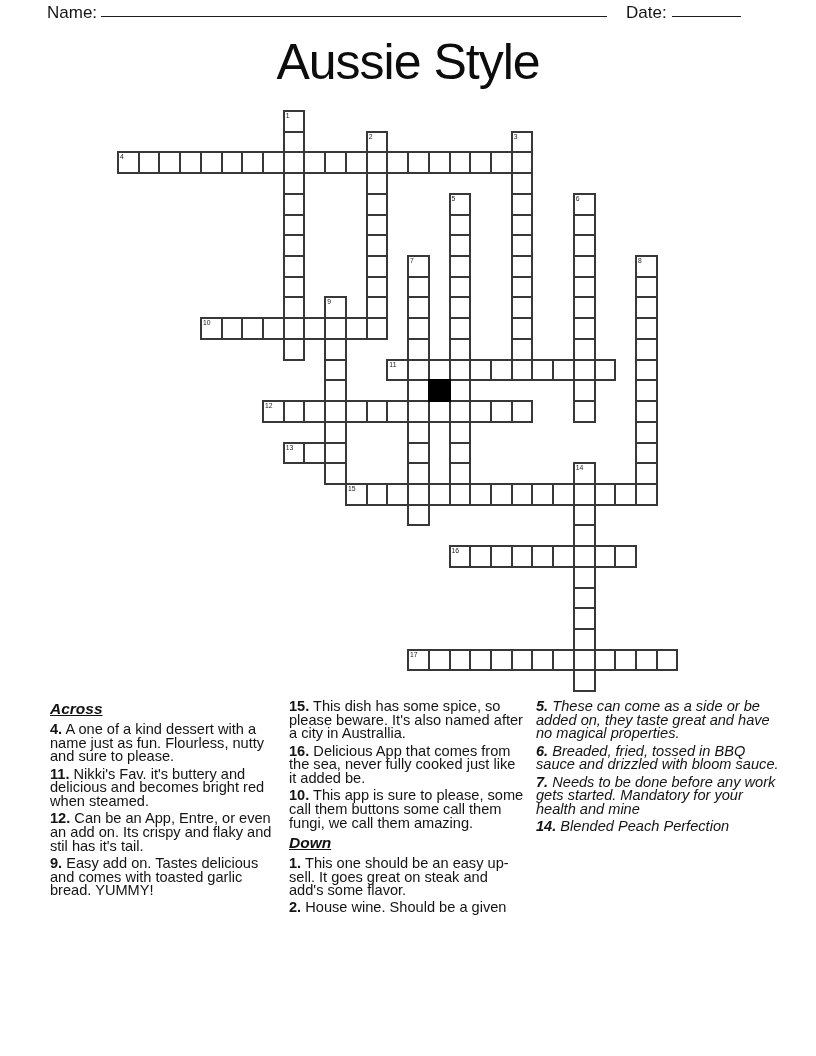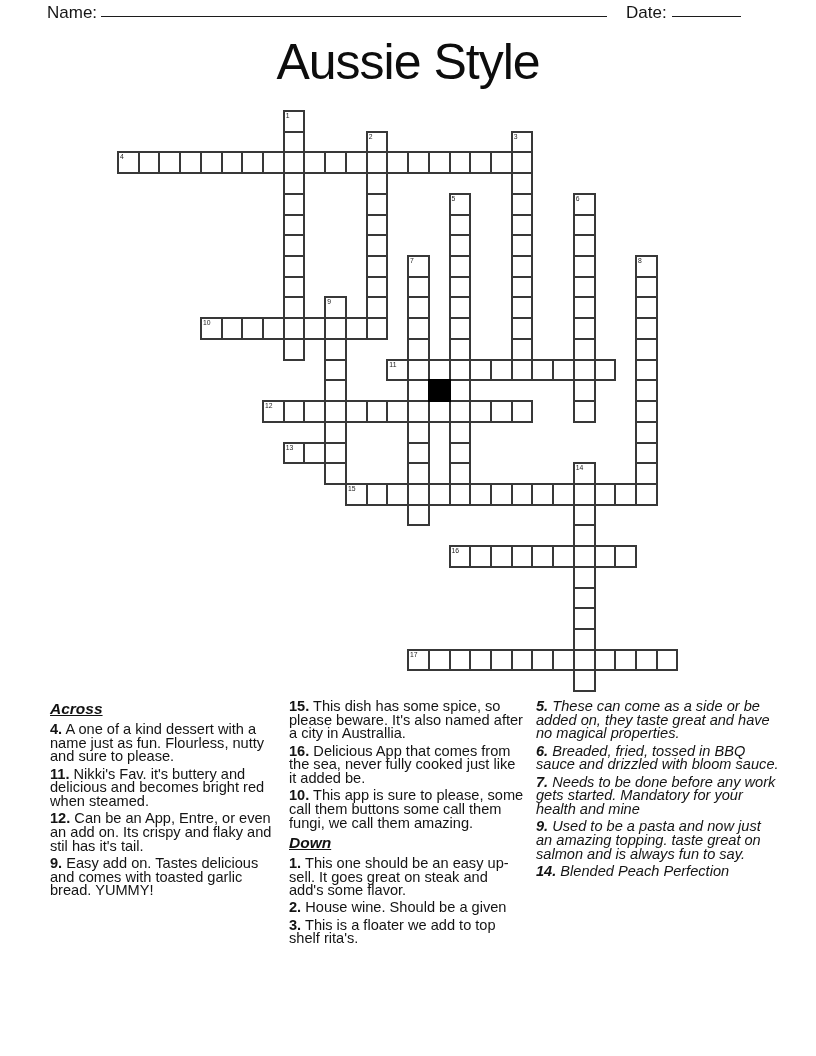--- a/index.html
+++ b/index.html
@@ -268,23 +268,21 @@
       <p class="clue"><b>12.</b> <span>Can be an App, Entre, or even an add on. Its crispy and flaky and stil has it's tail.</span></p>
       <p class="clue"><b>9.</b> <span>Easy add on. Tastes delicious and comes with toasted garlic bread. YUMMY!</span></p>
     </div>
   <div class="clue-col col-1">
       <p class="clue"><b>15.</b> <span>This dish has some spice, so please beware. It's also named after a city in Australlia.</span></p>
       <p class="clue"><b>16.</b> <span>Delicious App that comes from the sea, never fully cooked just like it added be.</span></p>
       <p class="clue"><b>10.</b> <span>This app is sure to please, some call them buttons some call them fungi, we call them amazing.</span></p>
       <div class="clue-header"><span>Down</span></div>
       <p class="clue"><b>1.</b> <span>This one should be an easy up-sell. It goes great on steak and add's some flavor.</span></p>
       <p class="clue"><b>2.</b> <span>House wine. Should be a given</span></p>
-      <p class="clue"><b>3.</b> <span>This is a floater we add to top shelf rita's.</span></p>
     </div>
   <div class="clue-col col-2">
       <p class="clue"><b>5.</b> <span>These can come as a side or be added on, they taste great and have no magical properties.</span></p>
       <p class="clue"><b>6.</b> <span>Breaded, fried, tossed in BBQ sauce and drizzled with bloom sauce.</span></p>
       <p class="clue"><b>7.</b> <span>Needs to be done before any work gets started. Mandatory for your health and mine</span></p>
-      <p class="clue"><b>9.</b> <span>Used to be a pasta and now just an amazing topping. taste great on salmon and is always fun to say.</span></p>
       <p class="clue"><b>14.</b> <span>Blended Peach Perfection</span></p>
     </div>
 
 </div>
 
 </body></html>

